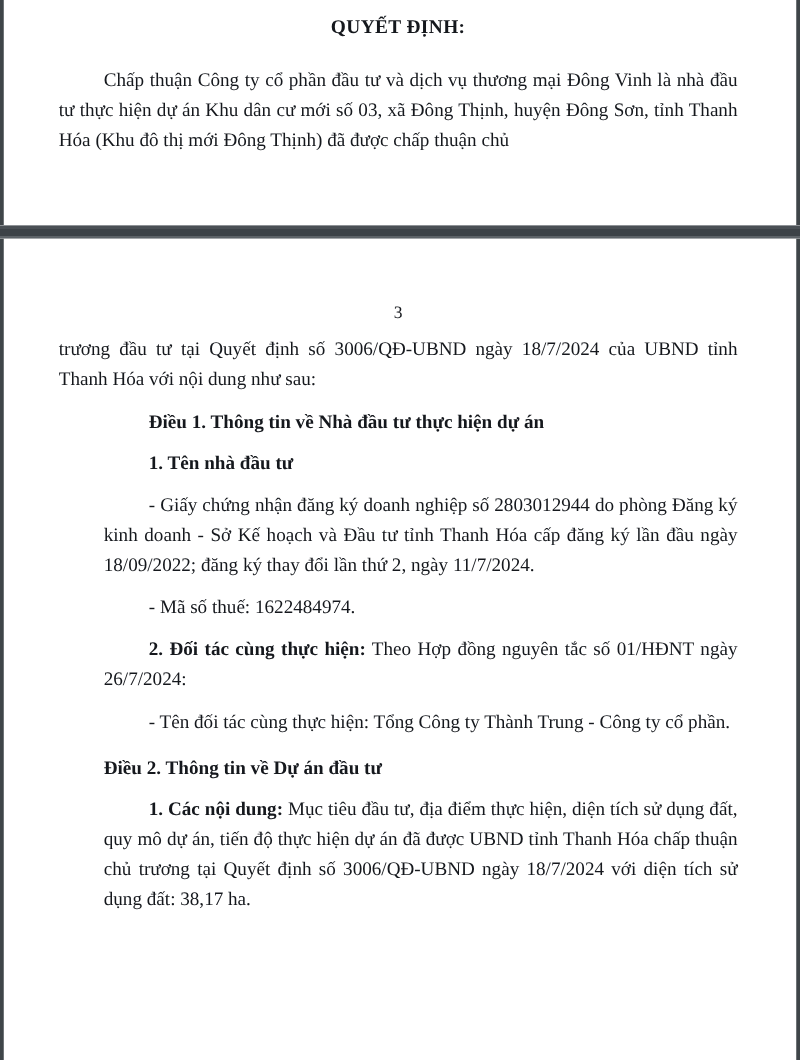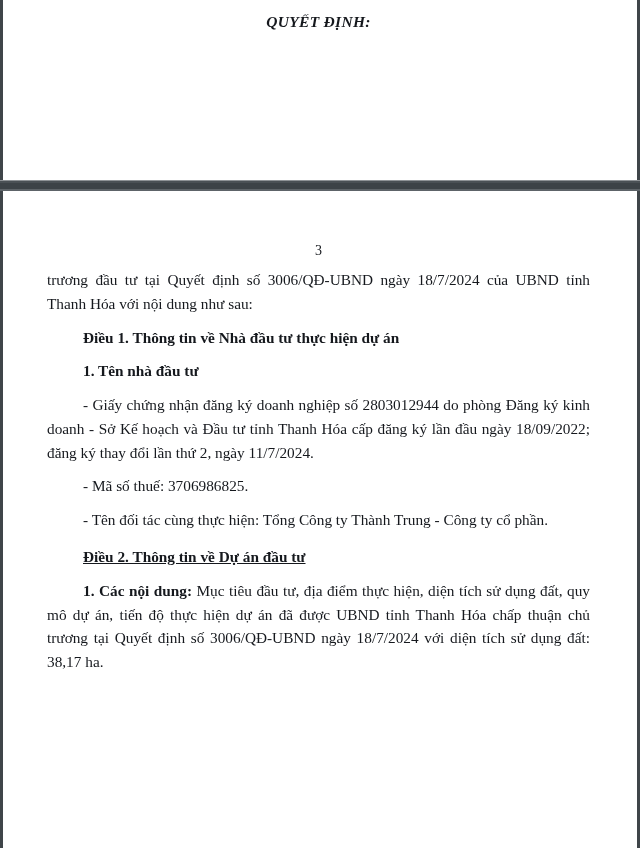--- a/index.html
+++ b/index.html
@@ -59,21 +59,20 @@
   }
 
   
   .doc-title {
     text-align: center;
     font-weight: bold;
     font-size: 15.5px;
     letter-spacing: 0.3px;
     margin: 0;
     padding-top: 13px;
-    font-style: italic;
   }
 
   .page-number {
     text-align: center;
     font-size: 14px;
     margin: 0;
     padding-top: 52px;
   }
 
   p.body-text {
@@ -81,60 +80,62 @@
     font-size: 15.3px;
     line-height: 1.555;
     text-align: justify;
     text-justify: inter-word;
   }
   p.indent {
     text-indent: 36px;
   }
   p.gap {
     margin-top: 10px;
+    margin-left: 36px;
   }
   p.gap-lg {
     margin-top: 13px;
-    text-decoration: underline;
   }
   .b { font-weight: bold; }
 
   .spacer-22 { height: 22px; }
   .spacer-9  { height: 9px; }
 </style>
 </head>
 <body>
 
 <div id="doc-viewer">
 
   <div class="page page-top">
     <h1 class="doc-title">QUYẾT ĐỊNH:</h1>
     <div class="spacer-22"></div>
+    <p class="body-text indent">Chấp thuận Công ty cổ phần đầu tư và dịch vụ thương mại Đông Vinh là nhà đầu tư thực hiện dự án Khu dân cư mới số 03, xã Đông Thịnh, huyện Đông Sơn, tỉnh Thanh Hóa (Khu đô thị mới Đông Thịnh) đã được chấp thuận chủ</p>
   </div>
 
   <div class="page-break"></div>
 
   <div class="page page-bottom">
 
     <div class="page-number">3</div>
 
     <div class="spacer-9"></div>
 
     <p class="body-text">trương đầu tư tại Quyết định số 3006/QĐ-UBND ngày 18/7/2024 của UBND tỉnh Thanh Hóa với nội dung như sau:</p>
 
     <p class="body-text indent gap b">Điều 1. Thông tin về Nhà đầu tư thực hiện dự án</p>
 
     <p class="body-text indent gap b">1. Tên nhà đầu tư</p>
 
 
     <p class="body-text indent gap">- Giấy chứng nhận đăng ký doanh nghiệp số 2803012944 do phòng Đăng ký kinh doanh - Sở Kế hoạch và Đầu tư tỉnh Thanh Hóa cấp đăng ký lần đầu ngày 18/09/2022; đăng ký thay đổi lần thứ 2, ngày 11/7/2024.</p>
 
-    <p class="body-text indent gap">- Mã số thuế: 3706986825.</p>
+    <p class="body-text indent gap">- Mã số thuế: 1622484974.</p>
 
 
+    <p class="body-text indent gap"><span class="b">2. Đối tác cùng thực hiện:</span><span> Theo Hợp đồng nguyên tắc số 01/HĐNT ngày 26/7/2024:</span></p>
 
     <p class="body-text indent gap">- Tên đối tác cùng thực hiện: Tổng Công ty Thành Trung - Công ty cổ phần.</p>
 
 
     <p class="body-text indent gap-lg b">Điều 2. Thông tin về Dự án đầu tư</p>
 
     <p class="body-text indent gap"><span class="b">1. Các nội dung:</span><span> Mục tiêu đầu tư, địa điểm thực hiện, diện tích sử dụng đất, quy mô dự án, tiến độ thực hiện dự án đã được UBND tỉnh Thanh Hóa chấp thuận chủ trương tại Quyết định số 3006/QĐ-UBND ngày 18/7/2024 với diện tích sử dụng đất: 38,17 ha.</span></p>
 
   </div>
 </div>

